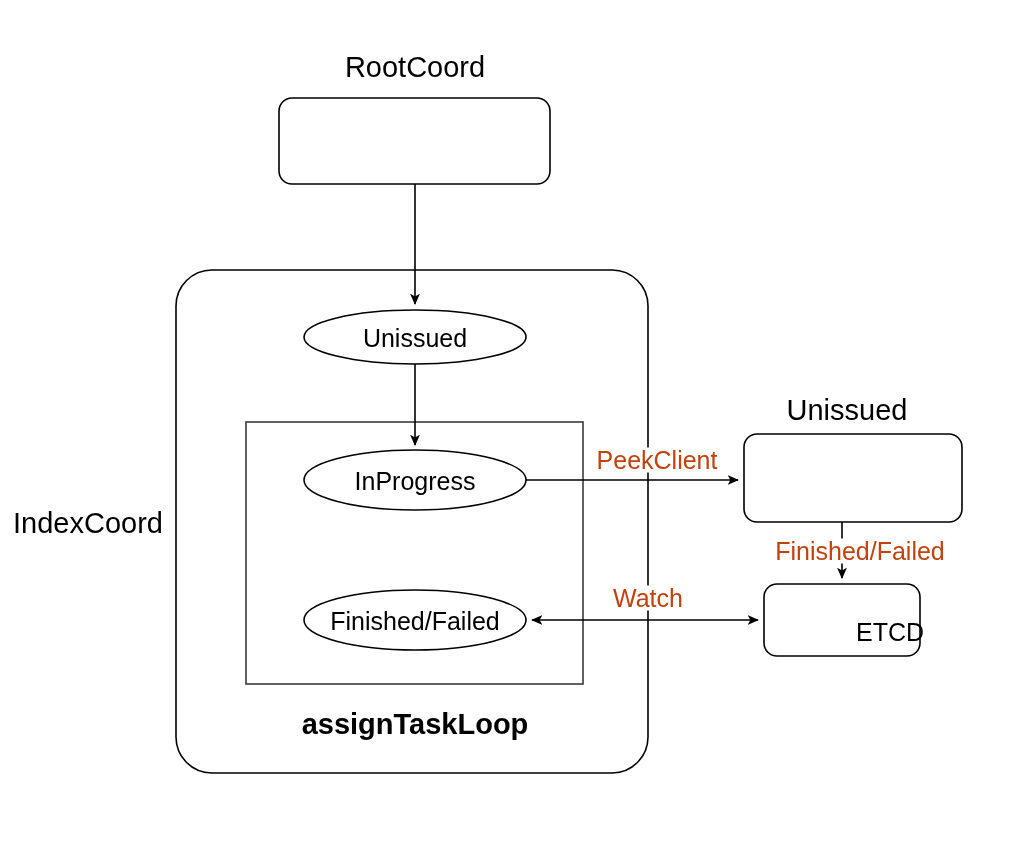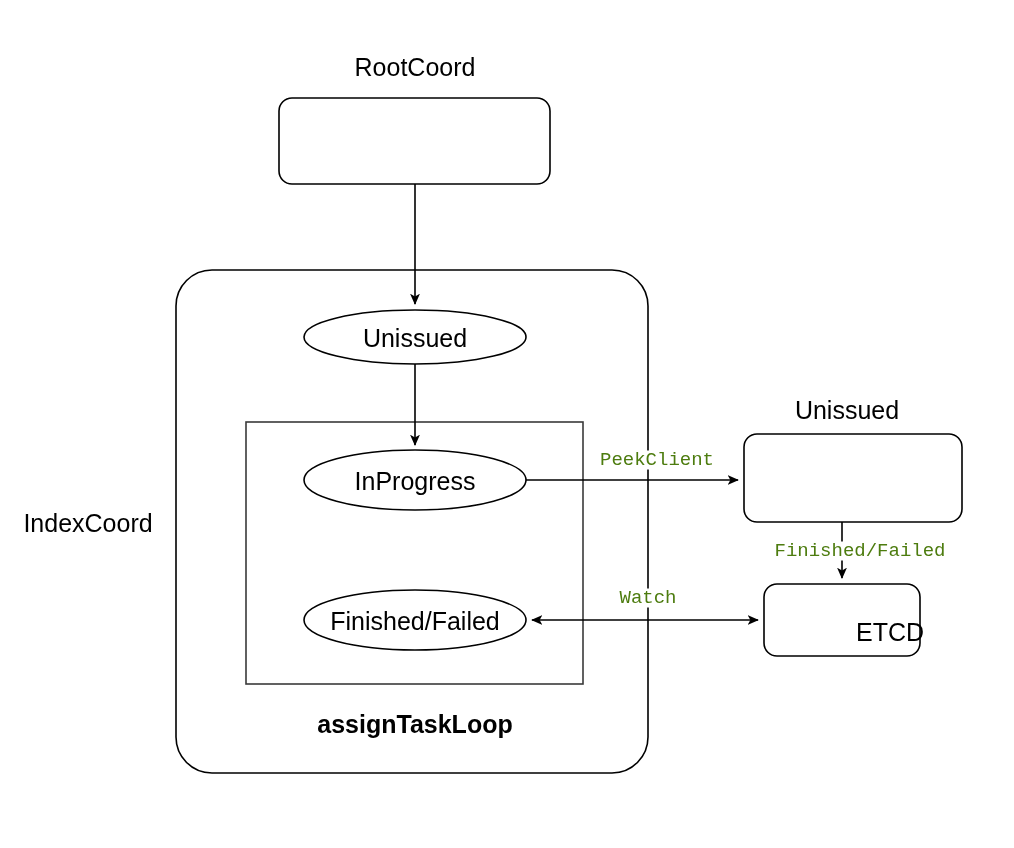--- a/index.html
+++ b/index.html
@@ -47,32 +47,32 @@
     line-height: 1;
     color: #000000;
     white-space: nowrap;
     transform: translate(-50%, -50%);
     text-align: center;
     pointer-events: auto;
   }
   .group-label {
     position: absolute;
     font-family: "Liberation Sans", sans-serif;
-    font-size: 25px;
+    font-size: 29px;
     line-height: 1;
     color: #000000;
     white-space: nowrap;
     transform: translate(-50%, -50%);
   }
   .edge-label {
     position: absolute;
-    font-family: Liberation Mono, monospace;
-    font-size: 19px;
+    font-family: Liberation Sans, sans-serif;
+    font-size: 25px;
     line-height: 1;
-    color: #4d7c0f;
+    color: #c2410c;
     white-space: nowrap;
     transform: translate(-50%, -50%);
     background: #ffffff;
     padding: 0 3px;
   }
 </style>
 </head>
 <body>
 
 <div id="diagram-canvas">

